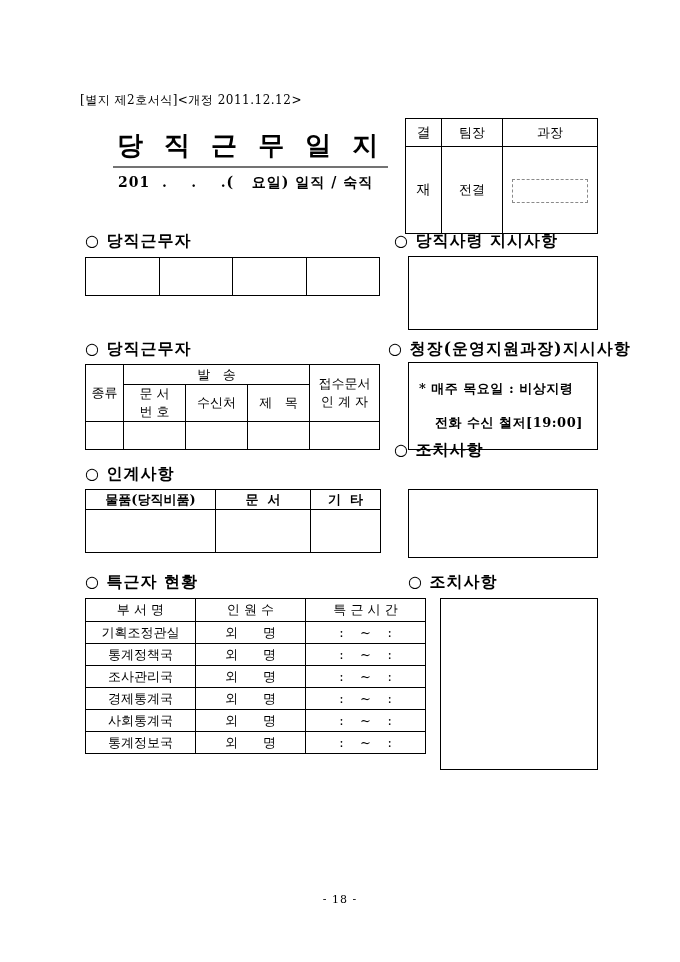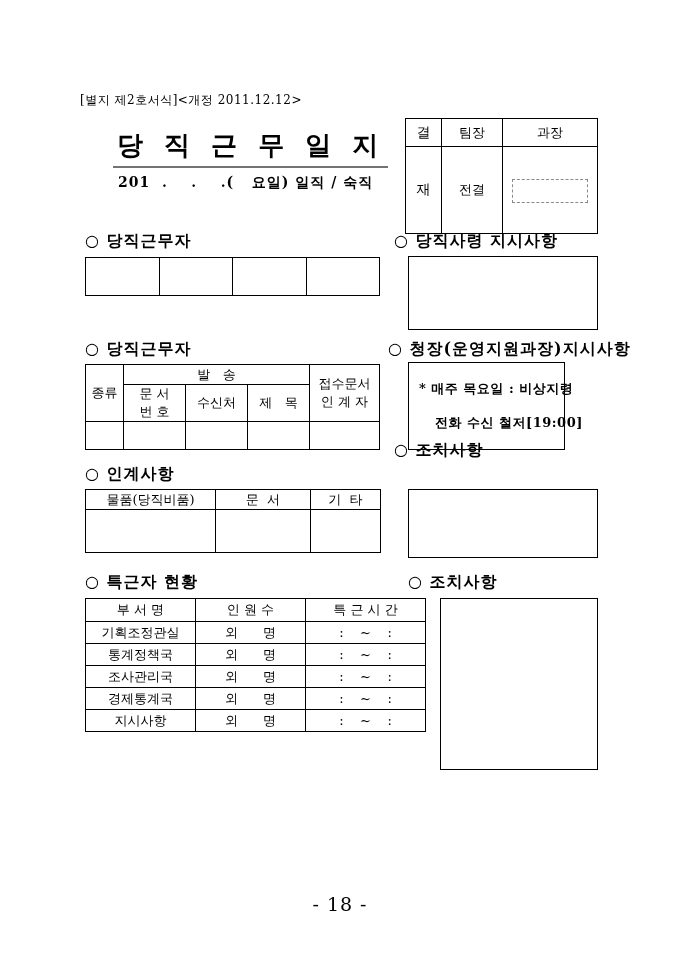--- a/index.html
+++ b/index.html
@@ -41,21 +41,21 @@
   .box { border:1px solid #000; background:#fff; }
 
   .sig-dash {
     width:76px; height:24px;
     border:1px dashed #8a8a8a;
     margin:2px auto 0 auto;
   }
 
   .note-line { font-size:13px; font-weight:bold; white-space:pre; letter-spacing:0.5px; }
 
-  .page-number { font-size:19px; text-align:center; letter-spacing:1px; }
+  .page-number { font-size:11px; text-align:center; letter-spacing:1px; }
 </style>
 </head>
 <body>
 
 <div class="abs form-ref" style="left:80px; top:92px;">[별지 제2호서식]&lt;개정 2011.12.12&gt;</div>
 
 <div class="abs main-title" style="left:113px; top:128px;">당 직 근 무 일 지</div>
 
 <div class="abs subtitle" style="left:118px; top:174px;">201  .    .    .(   요일) 일직 / 숙직</div>
 
@@ -110,29 +110,29 @@
     <td></td>
     <td></td>
     <td></td>
     <td></td>
     <td></td>
   </tr>
 </tbody>
   </table>
 
 <div class="abs section-title" style="left:388px; top:339px;">○ 청장(운영지원과장)지시사항</div>
-<div class="abs box" style="left:408px; top:362px; width:157px; height:88px; display:flex; flex-direction:column; justify-content:center;">
+<div class="abs box" style="left:408px; top:362px; width:190px; height:88px; display:flex; flex-direction:column; justify-content:center;">
   <div class="note-line" style="padding-left:10px;">* 매주 목요일 : 비상지령</div>
   <div class="note-line" style="padding-left:26px; margin-top:16px;">전화 수신 철저[19:00]</div>
 </div>
 
 <div class="abs section-title" style="left:85px; top:464px;">○ 인계사항</div>
 <table class="abs" style="left:85px; top:489px; width:295px;">
   <tbody>
-      <tr style="height:20px;">
+      <tr style="height:20px;font-weight:bold;">
     <td style="width:130px;">물품(당직비품)</td>
     <td style="width:95px;">문  서</td>
     <td style="width:70px;">기  타</td>
   </tr>
   <tr style="height:43px;">
     <td></td>
     <td></td>
     <td></td>
   </tr>
 </tbody>
@@ -163,21 +163,26 @@
     <td>조사관리국</td>
     <td>외      명</td>
     <td>:    ~    :</td>
   </tr>
   <tr style="height:22px;">
     <td>경제통계국</td>
     <td>외      명</td>
     <td>:    ~    :</td>
   </tr>
   <tr style="height:22px;">
-    <td>지시사항</td>
+    <td>사회통계국</td>
+    <td>외      명</td>
+    <td>:    ~    :</td>
+  </tr>
+  <tr style="height:22px;">
+    <td>통계정보국</td>
     <td>외      명</td>
     <td>:    ~    :</td>
   </tr>
 </tbody>
   </table>
 
 <div class="abs section-title" style="left:408px; top:572px;">○ 조치사항</div>
 <div class="abs box" style="left:440px; top:598px; width:158px; height:172px;"></div>
 
 <div class="abs page-number" style="left:0; right:0; top:893px;">- 18 -</div>

